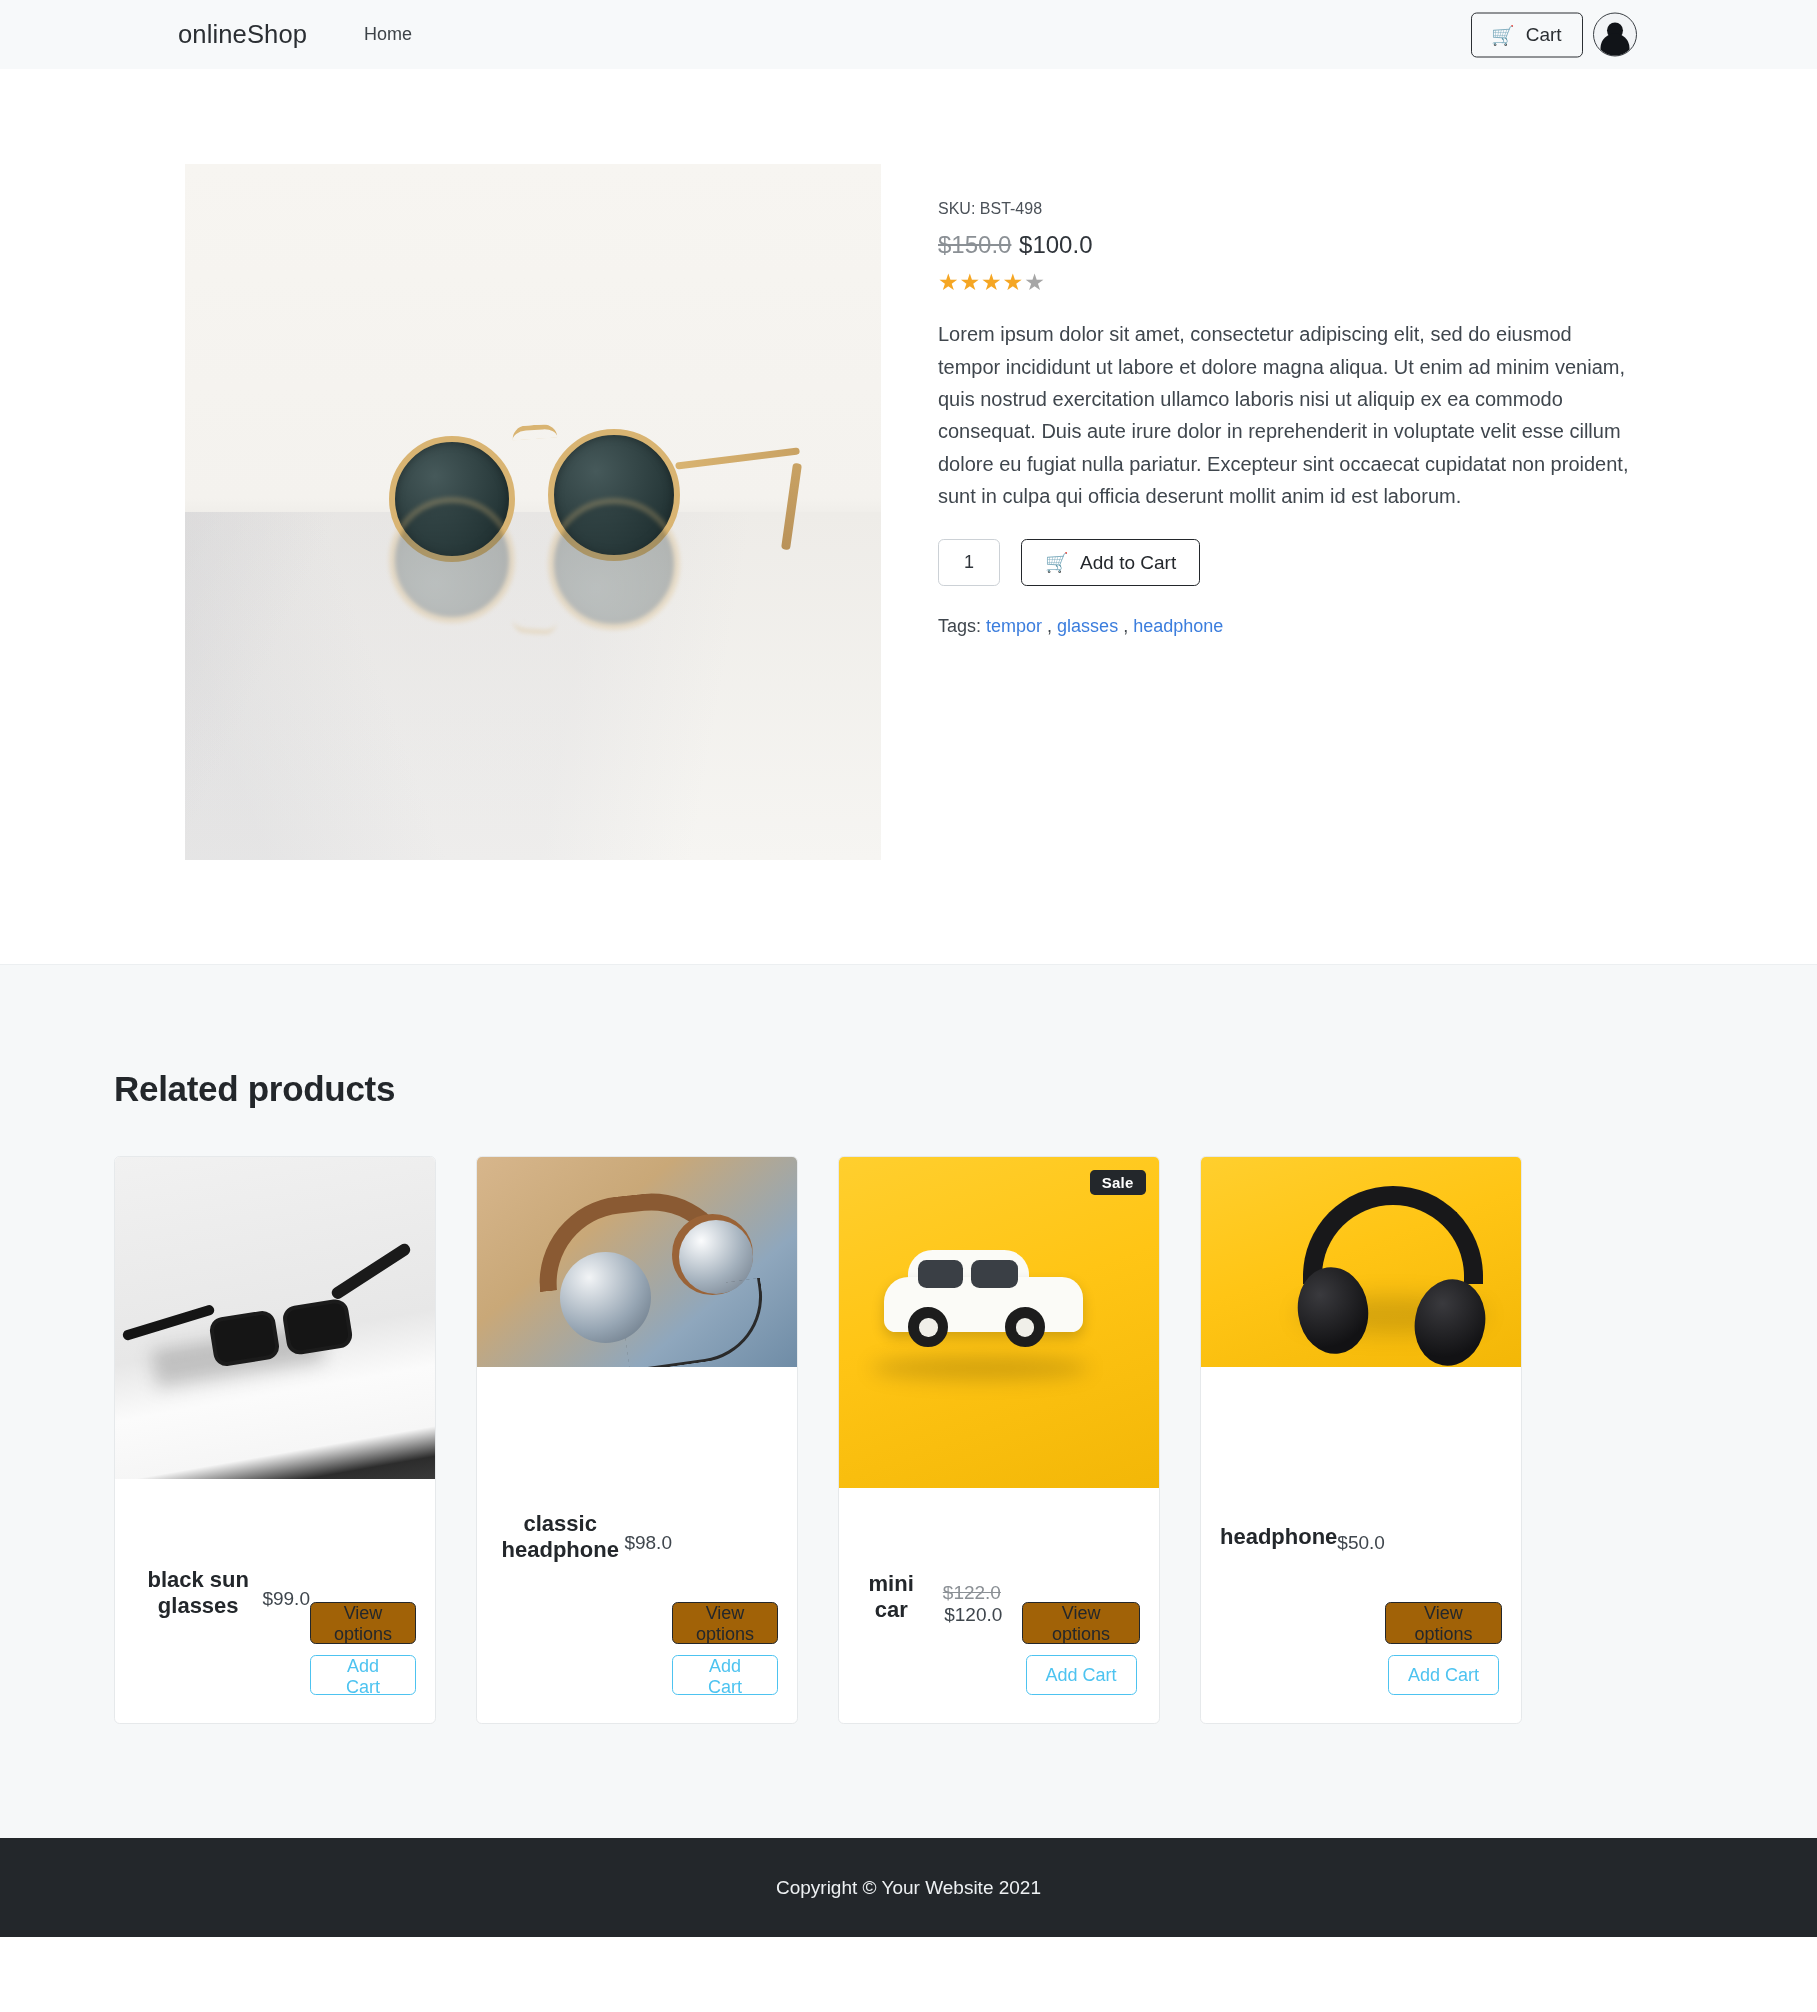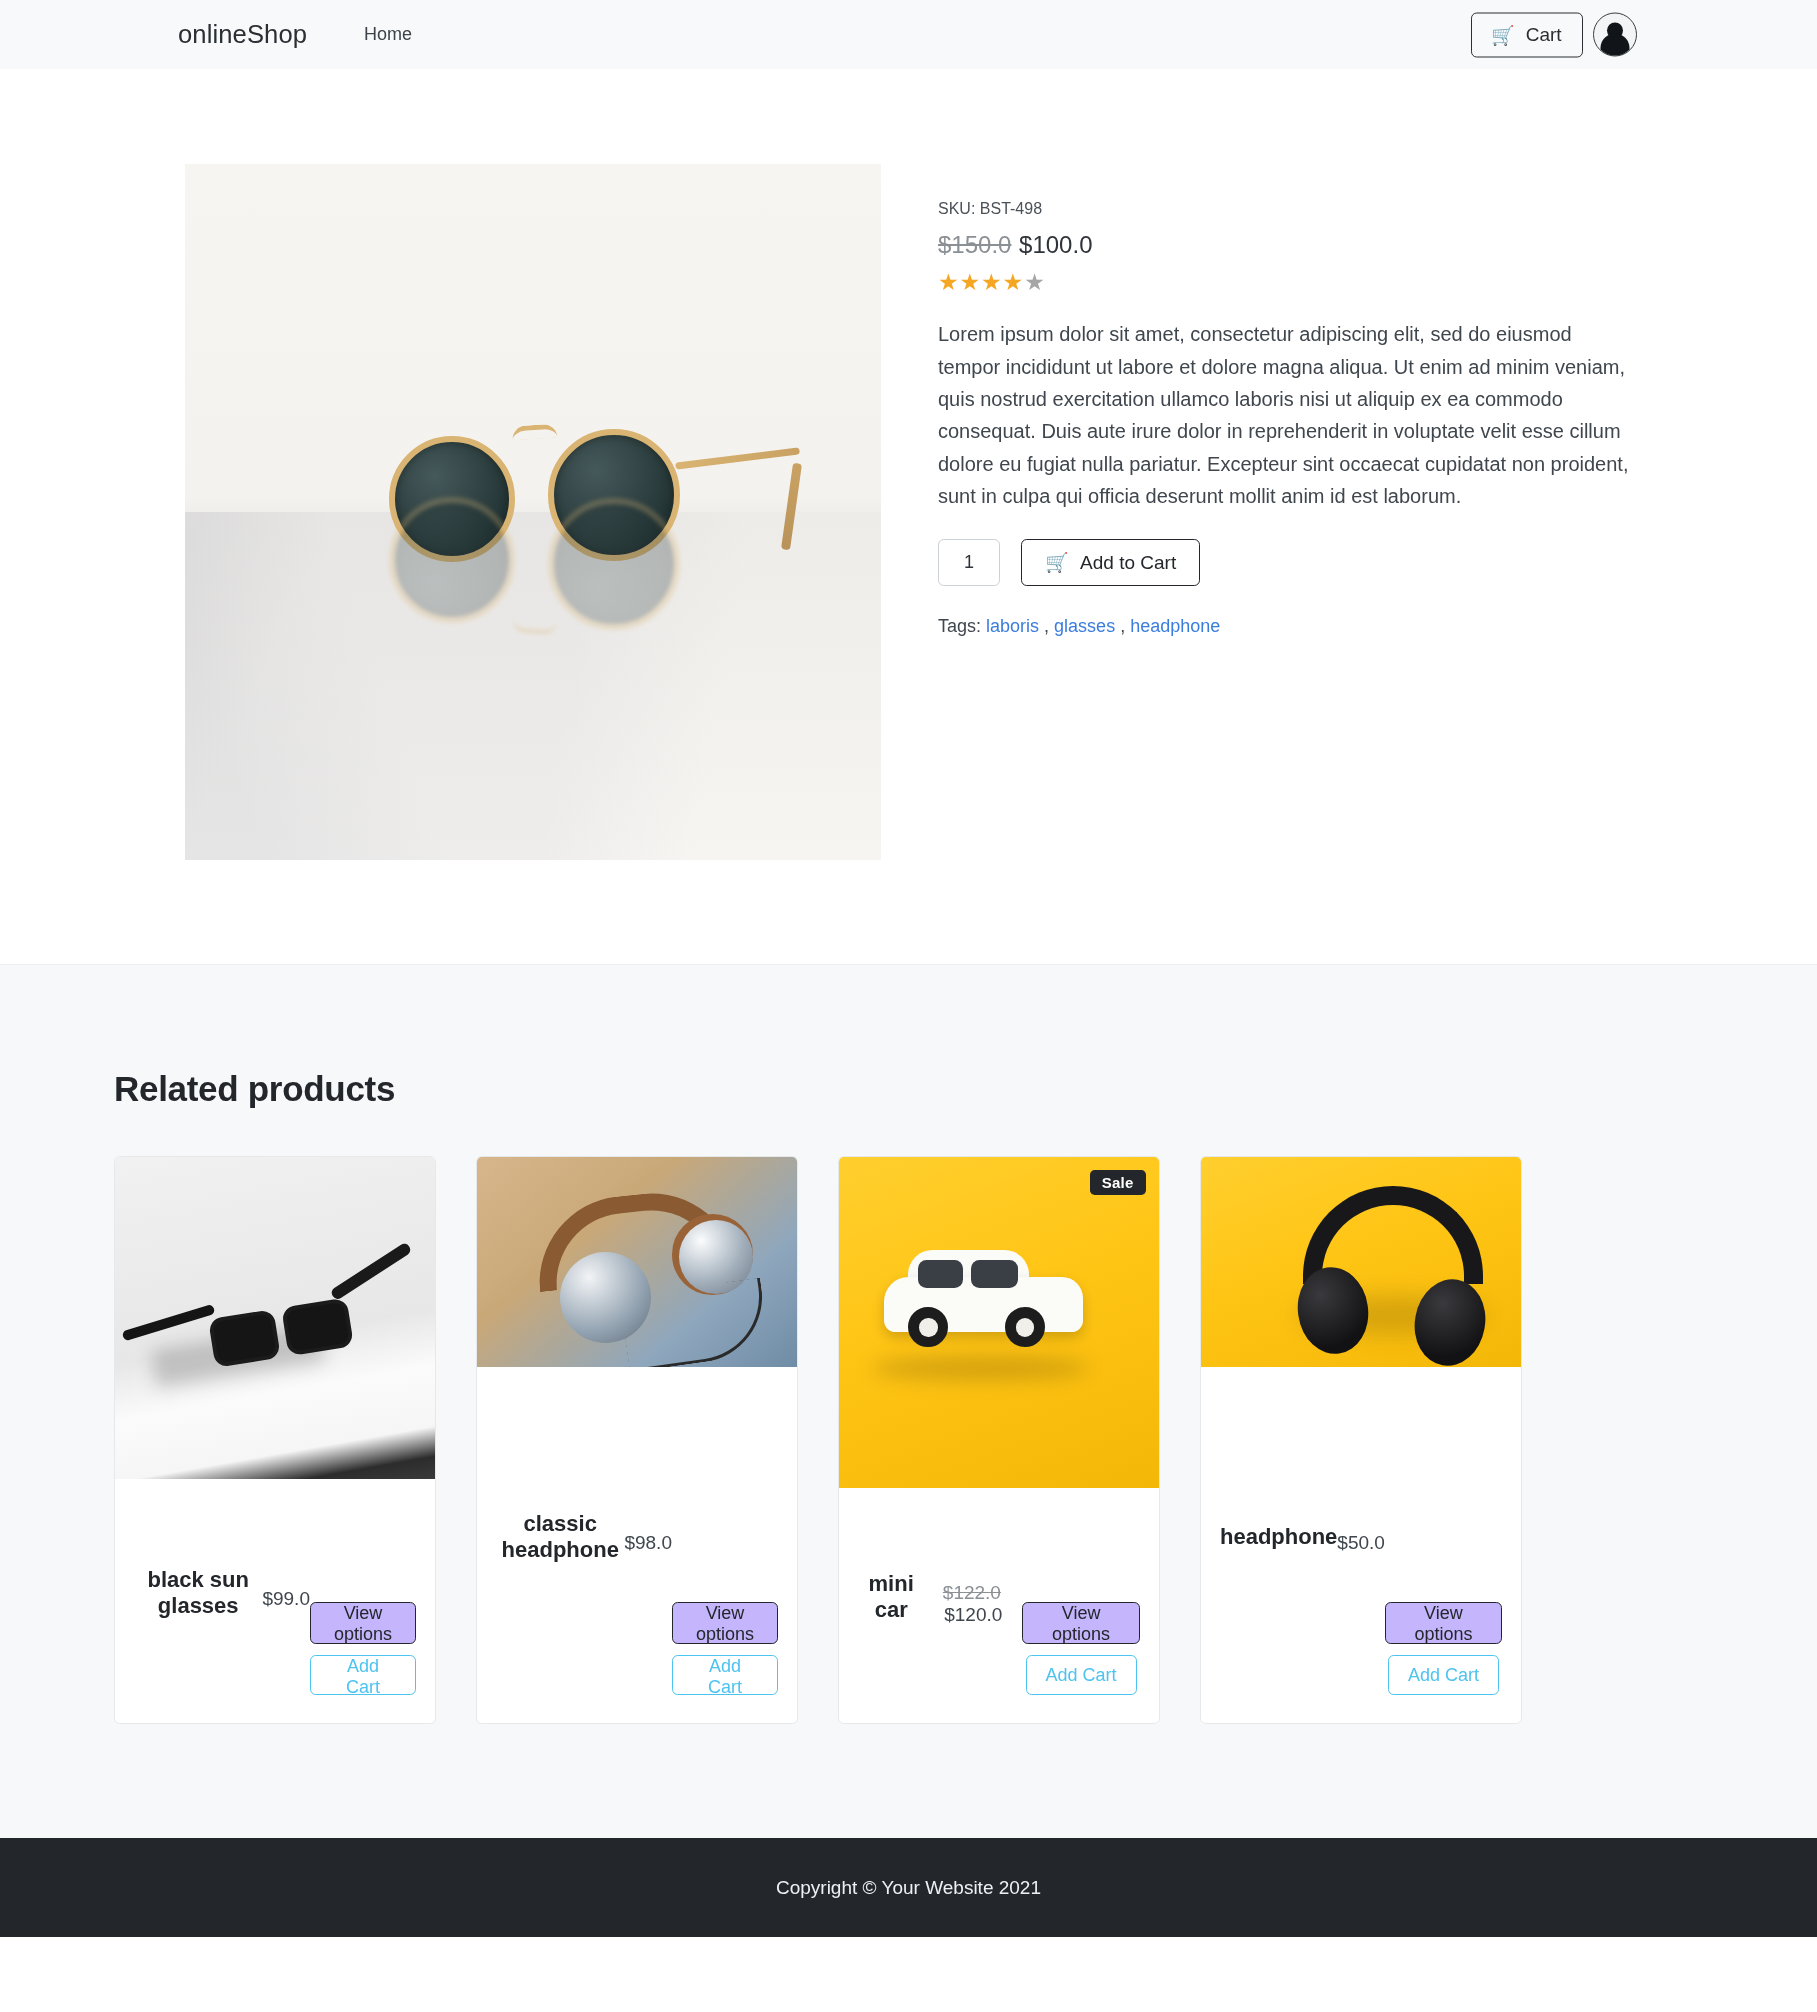--- a/index.html
+++ b/index.html
@@ -193,21 +193,21 @@
   .card-body {
     padding: 24.6px 19px 28px; text-align: center; flex: 1;
     display: flex; flex-direction: row; align-items: center;
   }
   .card-name { font-size: 22px; font-weight: bold; color: #23272b; margin-bottom: 13.2px; }
   .card-price { font-size: 19px; color: #3f464d; }
   .card-price .old { color: #8b9095; text-decoration: line-through; margin-right: 2.8px; }
   .card-actions { margin-top: auto; padding-top: 32px; }
   .btn-view {
     display: block; margin: 0 auto 11.4px; height: 42px; padding: 0 23px;
-    border: 0.9px solid #23272b; border-radius: 5.7px; background: #c4b5fd;
+    border: 0.9px solid #23272b; border-radius: 5.7px; background: #a16207;
     font-size: 18px; color: #23272b; cursor: pointer;
     font-family: "Liberation Sans", sans-serif;
   }
   .btn-addcart {
     display: block; margin: 0 auto; height: 40px; padding: 0 19px;
     border: 0.9px solid #4dc3f0; border-radius: 5.7px; background: #fff;
     font-size: 18px; color: #4dc3f0; cursor: pointer;
     font-family: "Liberation Sans", sans-serif;
   }
 
@@ -304,21 +304,21 @@
       <p class="desc">Lorem ipsum dolor sit amet, consectetur adipiscing elit, sed do eiusmod tempor incididunt ut labore et dolore magna aliqua. Ut enim ad minim veniam, quis nostrud exercitation ullamco laboris nisi ut aliquip ex ea commodo consequat. Duis aute irure dolor in reprehenderit in voluptate velit esse cillum dolore eu fugiat nulla pariatur. Excepteur sint occaecat cupidatat non proident, sunt in culpa qui officia deserunt mollit anim id est laborum.</p>
       <div class="buy-row">
         <input class="qty" type="text" value="1" style="">
         <button class="add-cart">
           <span>🛒</span>
           <span>Add to Cart</span>
         </button>
       </div>
       <div class="tags">
         <span>Tags:</span>
-        <span class="tag-link">laboris</span><span> , </span><span class="tag-link">glasses</span><span> , </span><span class="tag-link">headphone</span>
+        <span class="tag-link">tempor</span><span> , </span><span class="tag-link">glasses</span><span> , </span><span class="tag-link">headphone</span>
       </div>
     </div>
   </div>
 </div>
 
 <div class="related">
   <h2 class="rel-title">Related products</h2>
   <div class="cards">
 
     <div class="card">

